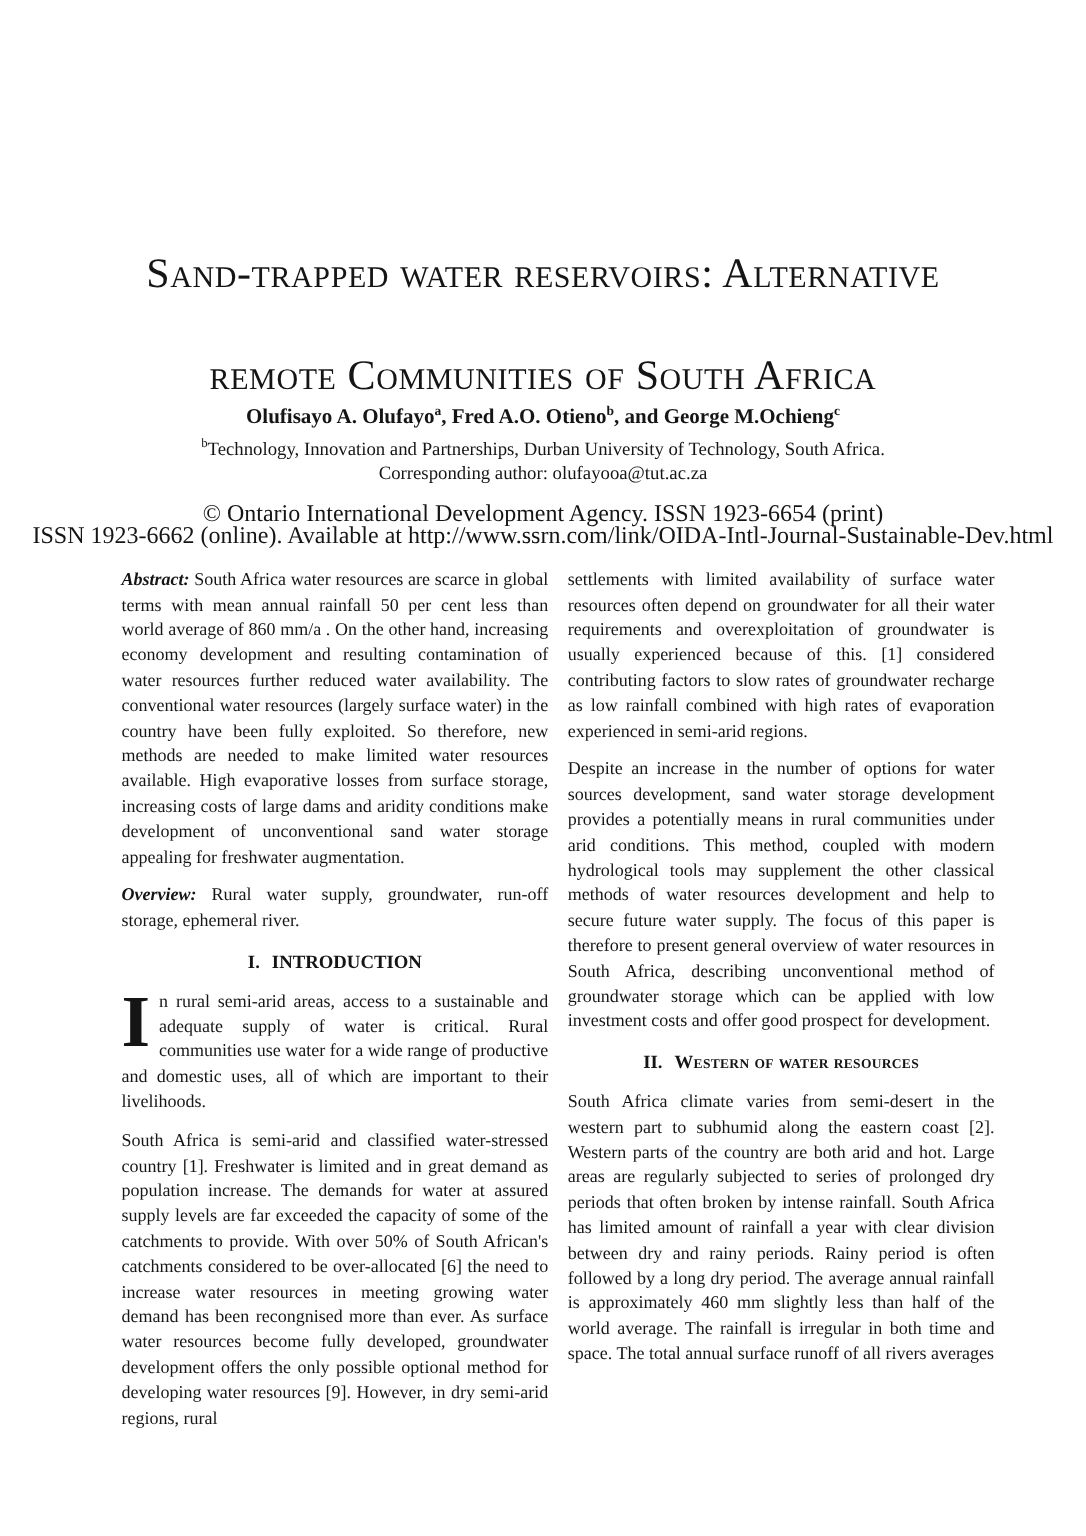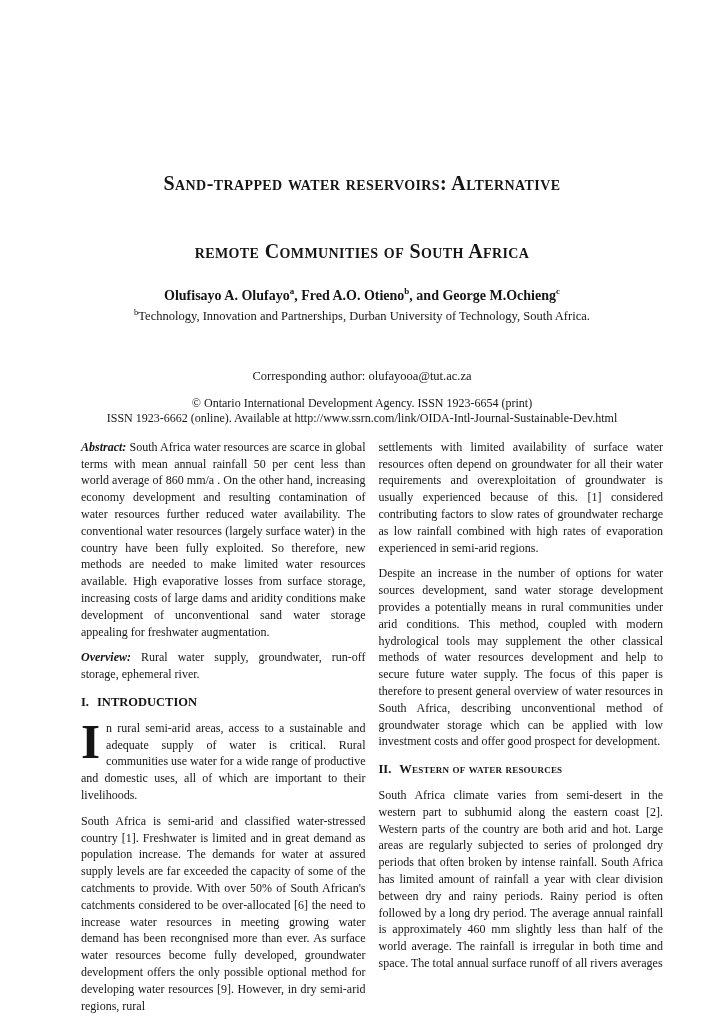--- a/index.html
+++ b/index.html
@@ -9,53 +9,52 @@
     font-family:"Liberation Serif", serif;
     color:#151515;
     overflow:hidden;
   }
   .page { position:relative; width:724px; height:1024px; }
 
   
   .title {
     margin:166px 40px 0 40px;
     text-align:center;
-    font-size:20px;
+    font-size:28px;
     line-height:34px;
-    font-weight:bold;
+    font-weight:normal;
     font-variant:small-caps;
     letter-spacing:0.4px;
   }
 
   
   .authors {
-    margin-top:18px;
+    margin-top:0;
     text-align:center;
     font-size:14px;
     font-weight:bold;
   }
   .authors sup { font-size:9px; font-weight:bold; }
   .affiliations {
     text-align:center;
     font-size:12.5px;
     line-height:16px;
   }
   .affiliations sup { font-size:8.5px; }
   .corresponding {
     text-align:center;
     font-size:12.5px;
     line-height:16px;
-    margin-top:44px;
   }
 
   
   .copyright {
     margin-top:12px;
     text-align:center;
-    font-size:12px;
+    font-size:16px;
     line-height:15px;
   }
 
   
   .columns {
     display:flex;
     gap:13px;
     margin:13px 40px 0 81px;
     width:582px;
   }
@@ -64,20 +63,21 @@
     font-size:12px;
     line-height:16.8px;
     text-align:justify;
   }
   .col p { margin:0 0 9px 0; }
   .lbl { font-weight:bold; font-style:italic; }
 
   h2.sec-head {
     font-size:12.5px;
     font-weight:bold;
+    text-align:center;
     margin:11px 0 9px 0;
   }
   h2.sec-head .sec-num { margin-right:8px; }
   h2.sec-head .sc { font-variant:small-caps; letter-spacing:0.2px; }
 
   .dropcap {
     float:left;
     font-size:49px;
     line-height:40px;
     font-weight:bold;

